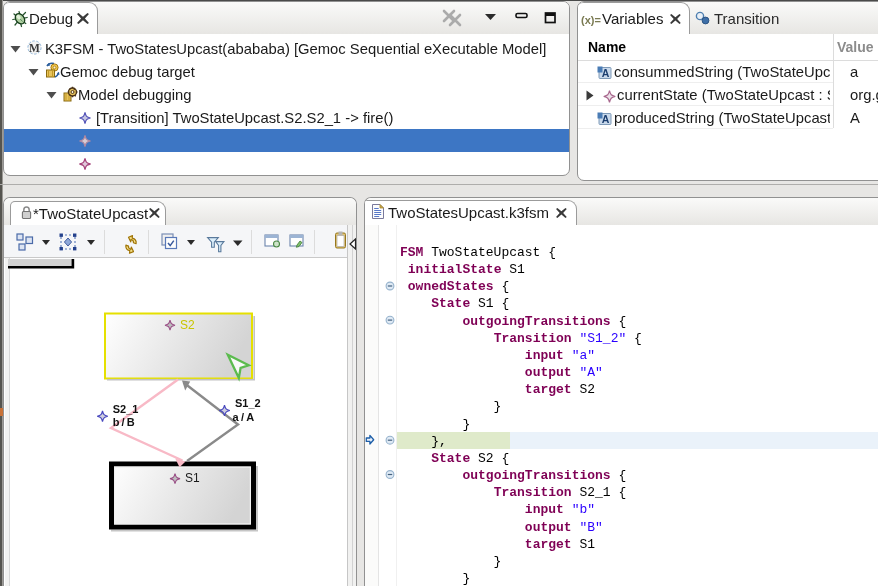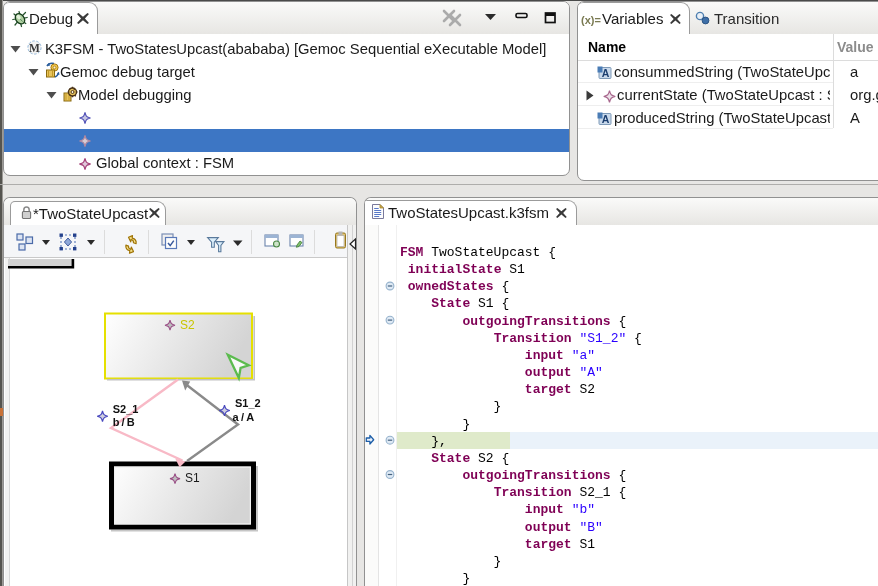--- a/index.html
+++ b/index.html
@@ -95,22 +95,22 @@
   <svg style="left:75px;top:133px;z-index:2;" width="12" height="12" viewBox="-6 -6 12 12">
     <path d="M0,-5.5 C0.9,-1.6 1.6,-0.9 5.5,0 C1.6,0.9 0.9,1.6 0,5.5 C-0.9,1.6 -1.6,0.9 -5.5,0 C-1.6,-0.9 -0.9,-1.6 0,-5.5 Z" fill="#D8CBD2" stroke="#B088A0" stroke-width="1.2"></path>
   </svg>
   <svg style="left:75px;top:156px;" width="12" height="12" viewBox="-6 -6 12 12">
     <path d="M0,-5.5 C0.9,-1.6 1.6,-0.9 5.5,0 C1.6,0.9 0.9,1.6 0,5.5 C-0.9,1.6 -1.6,0.9 -5.5,0 C-1.6,-0.9 -0.9,-1.6 0,-5.5 Z" fill="#E0C8DA" stroke="#A8487E" stroke-width="1.3"></path>
   </svg>
 
   <div class="row" style="left:41px;top:36px;">K3FSM - TwoStatesUpcast(abababa) [Gemoc Sequential eXecutable Model]</div>
   <div class="row" style="left:56px;top:59px;">Gemoc debug target</div>
   <div class="row" style="left:74px;top:82px;">Model debugging</div>
+  <div class="row" style="left:92px;top:105px;">[Transition] TwoStateUpcast.S2.S2_1 -&gt; fire()</div>
   <div class="abs" style="left:0;top:127px;width:567px;height:23px;background:#3D76C4;z-index:0;"></div>
-  <div class="row" style="left:92px;top:150px;">Global context : FSM</div>
 </div>
 
 <div class="panel" id="vars" style="left:577px;top:1px;width:310px;height:180px;border-radius:7px 0 0 7px;overflow:hidden;">
   <div class="hdr" style="height:32px;"></div>
   <div class="tab" style="left:0;top:0;width:112px;height:32px;border-left:none;"></div>
   <div class="tabtxt" style="left:24px;top:8px;">Variables</div>
   <div class="tabtxt" style="left:136px;top:8px;color:#2b2b2b;">Transition</div>
 
   <div class="abs" style="left:3px;top:12px;font-size:11px;font-weight:bold;color:#7A7A52;">(x)=</div>
 

